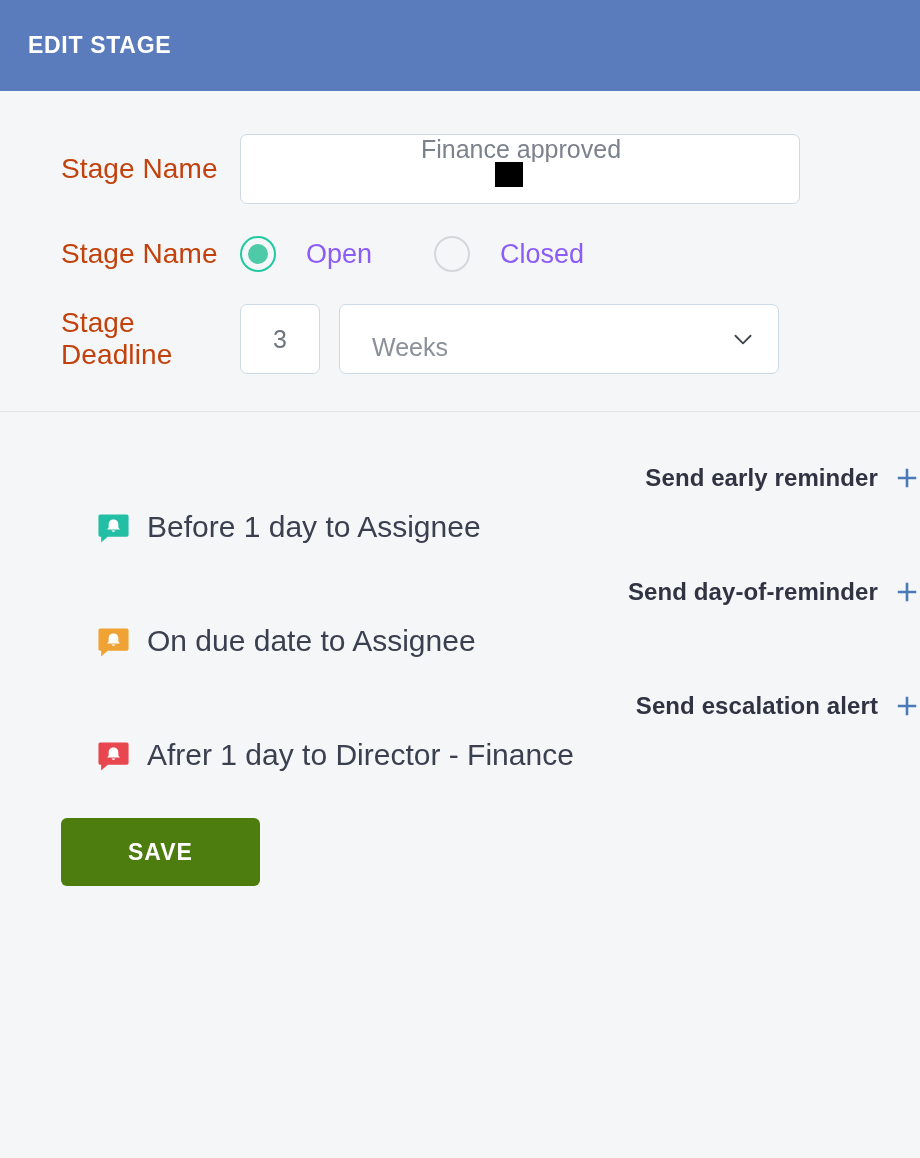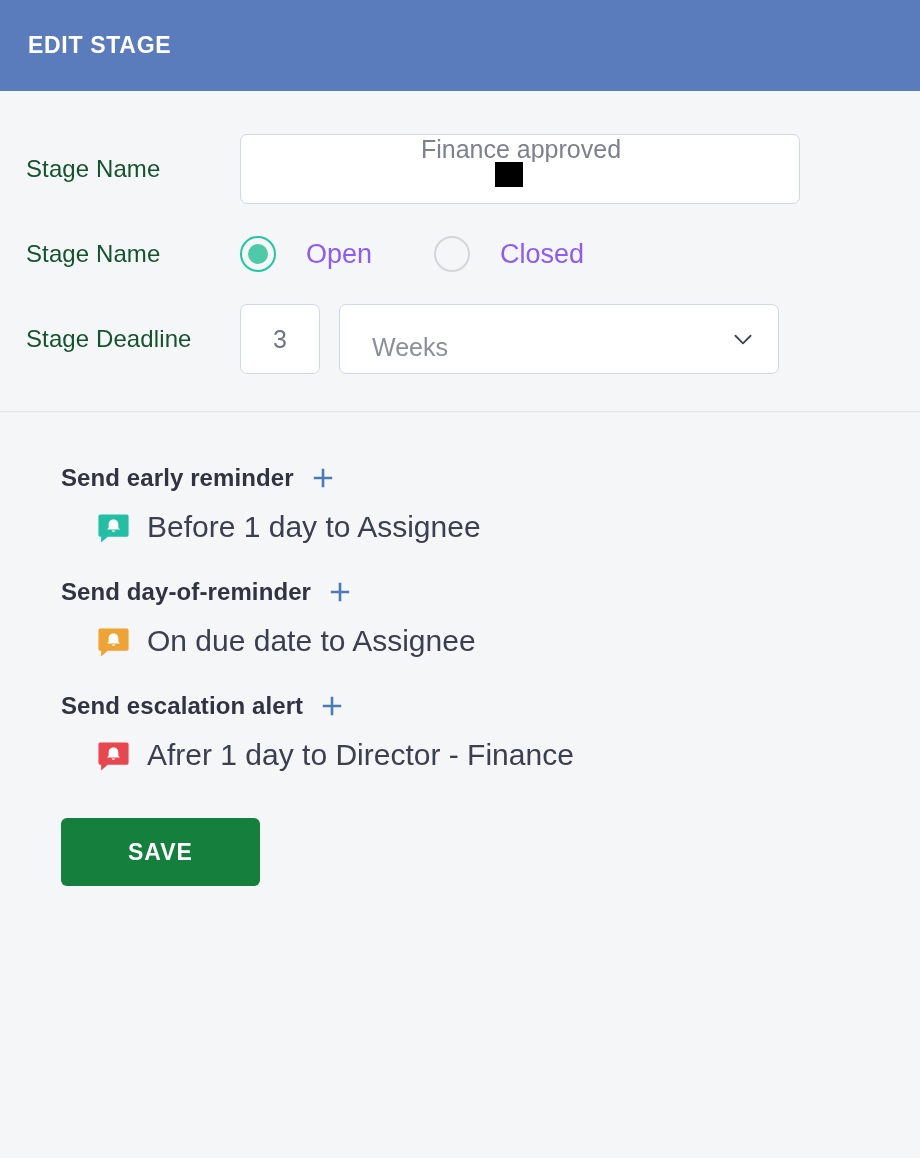--- a/index.html
+++ b/index.html
@@ -54,24 +54,24 @@
     display: flex;
     align-items: center;
     min-height: 46px;
   }
   .row-name   { margin-bottom: 27px; }
   .row-status { margin-bottom: 27px; }
   .row-deadline { margin-bottom: 37px; }
 
   .field-label {
     width: 240px;
-    padding-left: 26px;
-    box-sizing: border-box;
-    font-size: 24px;
-    color: #14532d;
+    padding-left: 61px;
+    box-sizing: border-box;
+    font-size: 28px;
+    color: #c2410c;
     font-family: "Liberation Sans", sans-serif;
     letter-spacing: 0.1px;
   }
 
   
   .text-input {
     width: 560px;
     height: 70px;
     box-sizing: border-box;
     border: 1px solid #cdd9e5;
@@ -197,20 +197,21 @@
     flex: 1 1 auto;
   }
   .reminder-block {
     margin-bottom: 34px;
   }
   .reminder-head {
     display: flex;
     align-items: center;
     padding-left: 61px;
     margin-bottom: 18px;
+    justify-content: flex-end;
   }
   .reminder-title {
     font-size: 24px;
     font-weight: bold;
     color: #2f3342;
     font-family: "Liberation Sans", sans-serif;
     letter-spacing: 0.1px;
   }
   .plus-icon {
     width: 26px;
@@ -240,21 +241,21 @@
   
   .save-wrap {
     padding-left: 61px;
     padding-top: 12px;
   }
   .save-button {
     width: 199px;
     height: 68px;
     border: none;
     border-radius: 6px;
-    background: #15803d;
+    background: #4d7c0f;
     color: #ffffff;
     font-size: 23px;
     font-weight: bold;
     letter-spacing: 1px;
     text-transform: uppercase;
     font-family: "Liberation Sans", sans-serif;
     cursor: pointer;
     display: flex;
     align-items: center;
     justify-content: center;

